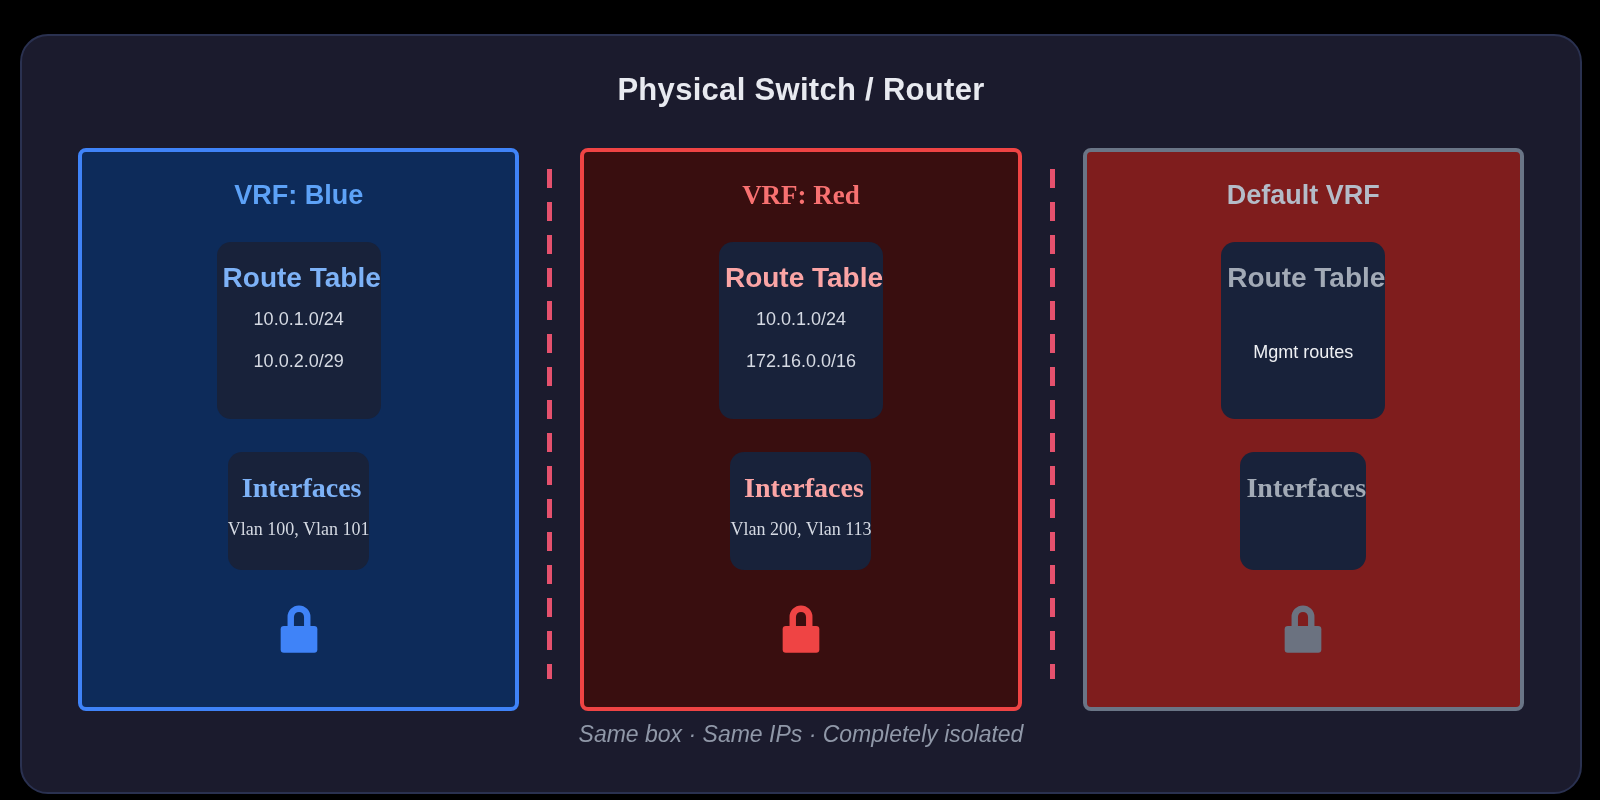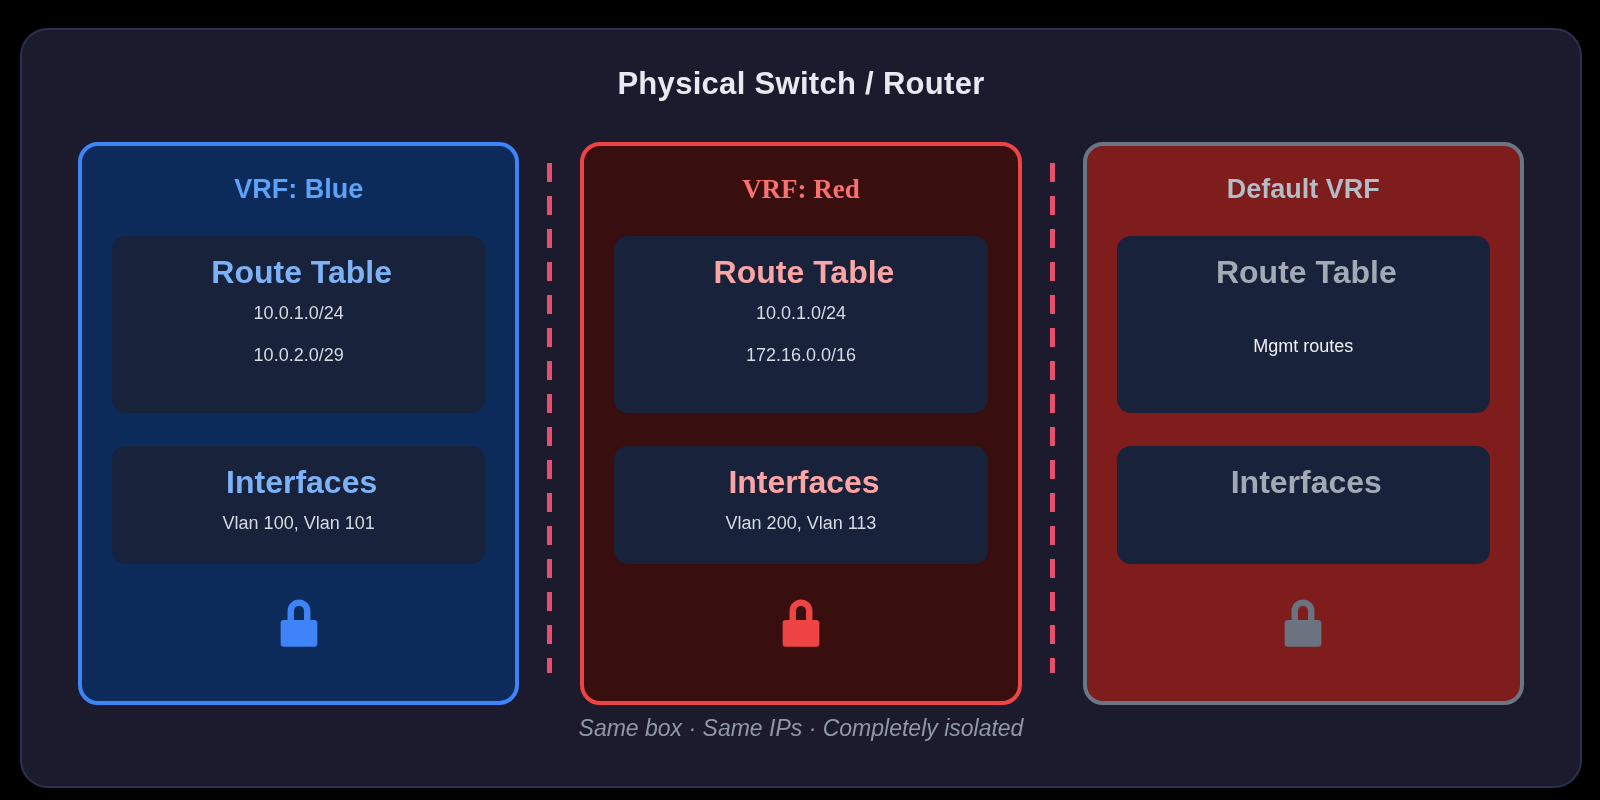--- a/index.html
+++ b/index.html
@@ -4,21 +4,21 @@
 <style>
   * { margin: 0; padding: 0; box-sizing: border-box; }
   html, body {
     width: 1600px; height: 800px;
     background: #000000;
     font-family: "Liberation Sans", "DejaVu Sans", sans-serif;
     overflow: hidden;
   }
   .chassis {
     position: absolute;
-    left: 20px; top: 28px;
+    left: 20px; top: 34px;
     width: 1562px; height: 760px;
     background: #1b1b2d;
     border: 2px solid #2a3150;
     border-radius: 28px;
   }
   .diagram-title {
     margin-top: 36px;
     text-align: center;
     font-size: 31px;
     font-weight: 700;
@@ -27,25 +27,26 @@
   }
   .panels {
     display: flex;
     align-items: stretch;
     padding: 0 56px;
     margin-top: 40px;
     height: 563px;
   }
   .panel {
     flex: 1;
-    border-radius: 20px;
+    border-radius: 8px;
     border: 4px solid;
     padding: 0 30px;
     display: flex;
     flex-direction: column;
+    align-items: center;
   }
   .panel-blue   { background: #0d2b5a; border-color: #3f83f8; }
   .panel-red    { background: #390e0f; border-color: #ef4444; }
   .panel-default{ background: #7f1d1d; border-color: #6a7586; }
 
   .panel-title {
     margin-top: 26px;
     text-align: center;
     font-size: 27px;
     font-weight: 700;
@@ -55,24 +56,24 @@
   .panel-red     .panel-title { color: #f87171; font-family: Liberation Serif, serif; }
   .panel-default .panel-title { color: #b4bcc8; }
 
   .inner-box {
     background: #18223a;
     border-radius: 14px;
     text-align: center;
     padding-top: 20px;
   }
   .route-box { height: 177px; margin-top: 30px; }
-  .iface-box { height: 118px; margin-top: 33px; }
+  .iface-box { height: 118px; margin-top: 33px; font-family: Liberation Serif, serif; }
 
   .box-heading {
-    font-size: 32px;
+    font-size: 28px;
     font-weight: 700;
     line-height: 32px;
     margin-bottom: 4px;
     margin-left: 6px;
   }
   .panel-blue    .box-heading { color: #7db2f7; }
   .panel-red     .box-heading { color: #fba5a5; }
   .panel-default .box-heading { color: #a2aab6; }
 
   .box-line {

